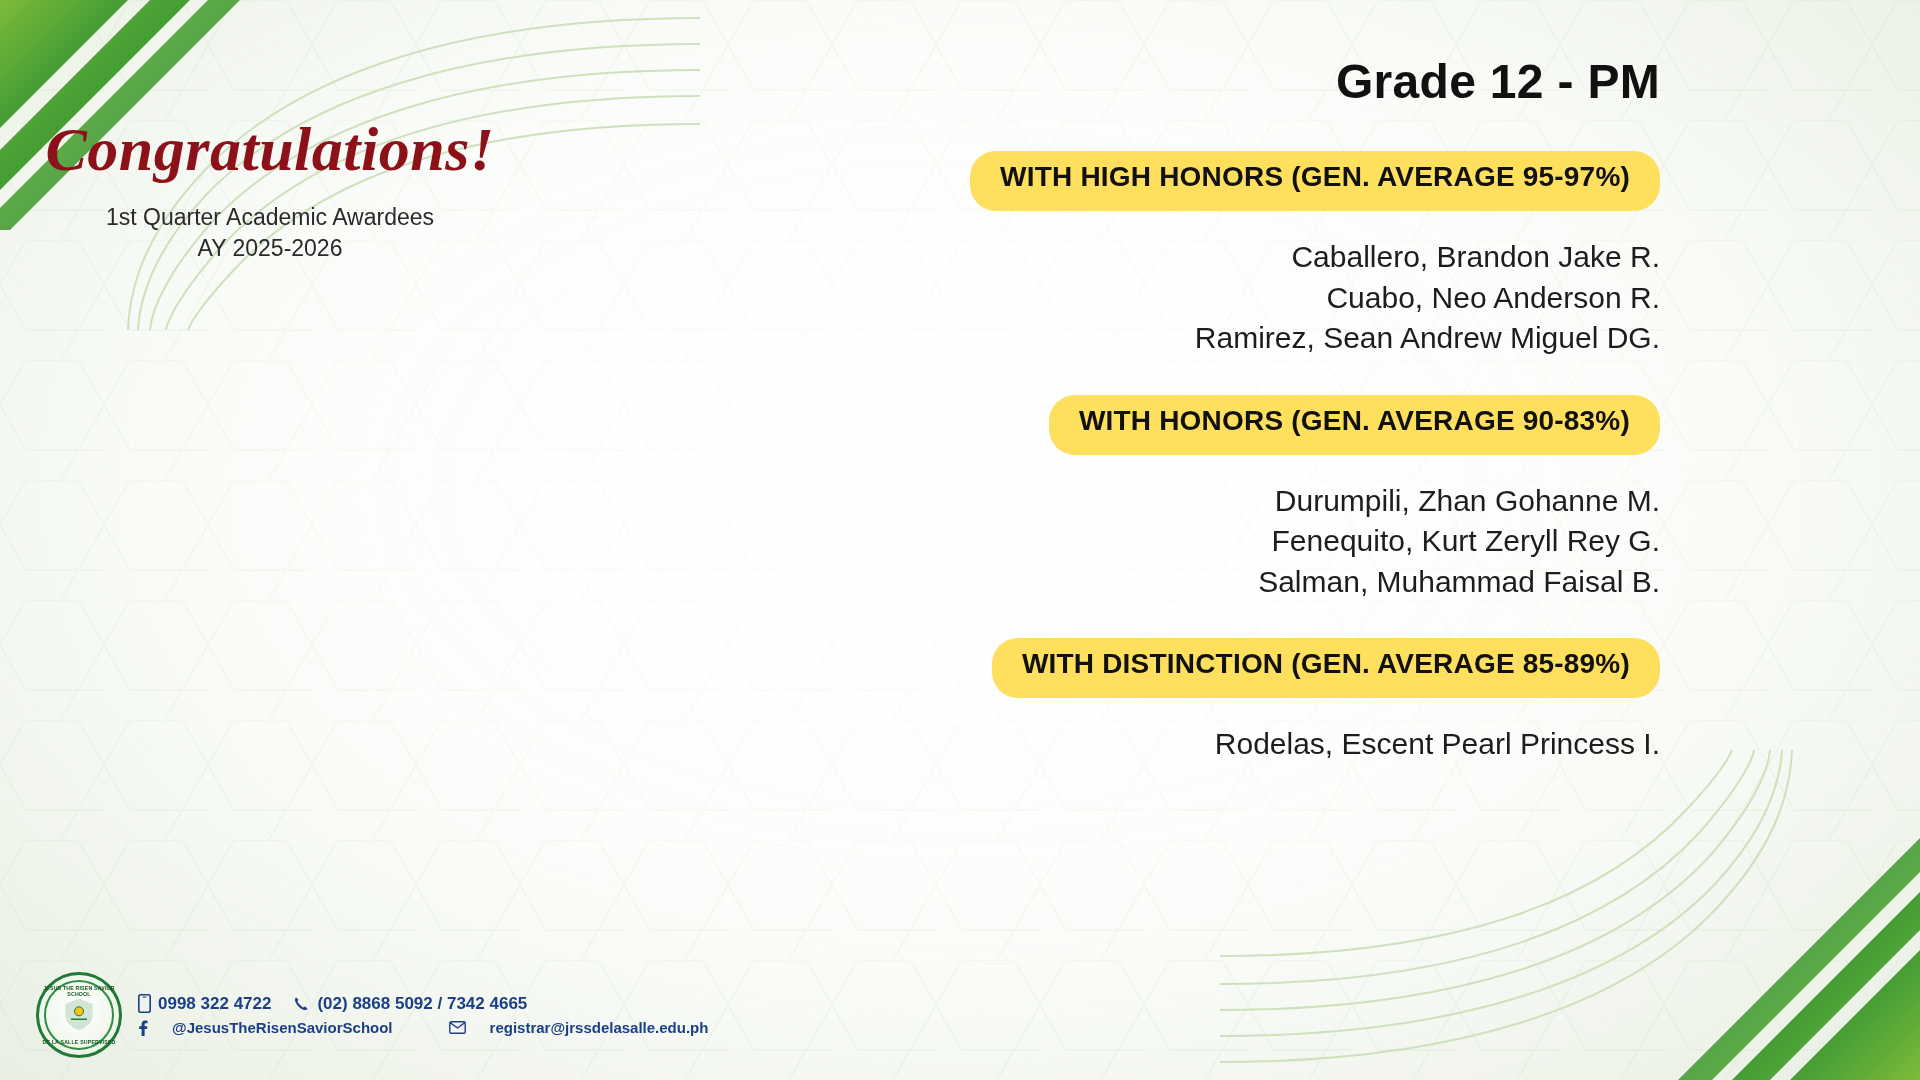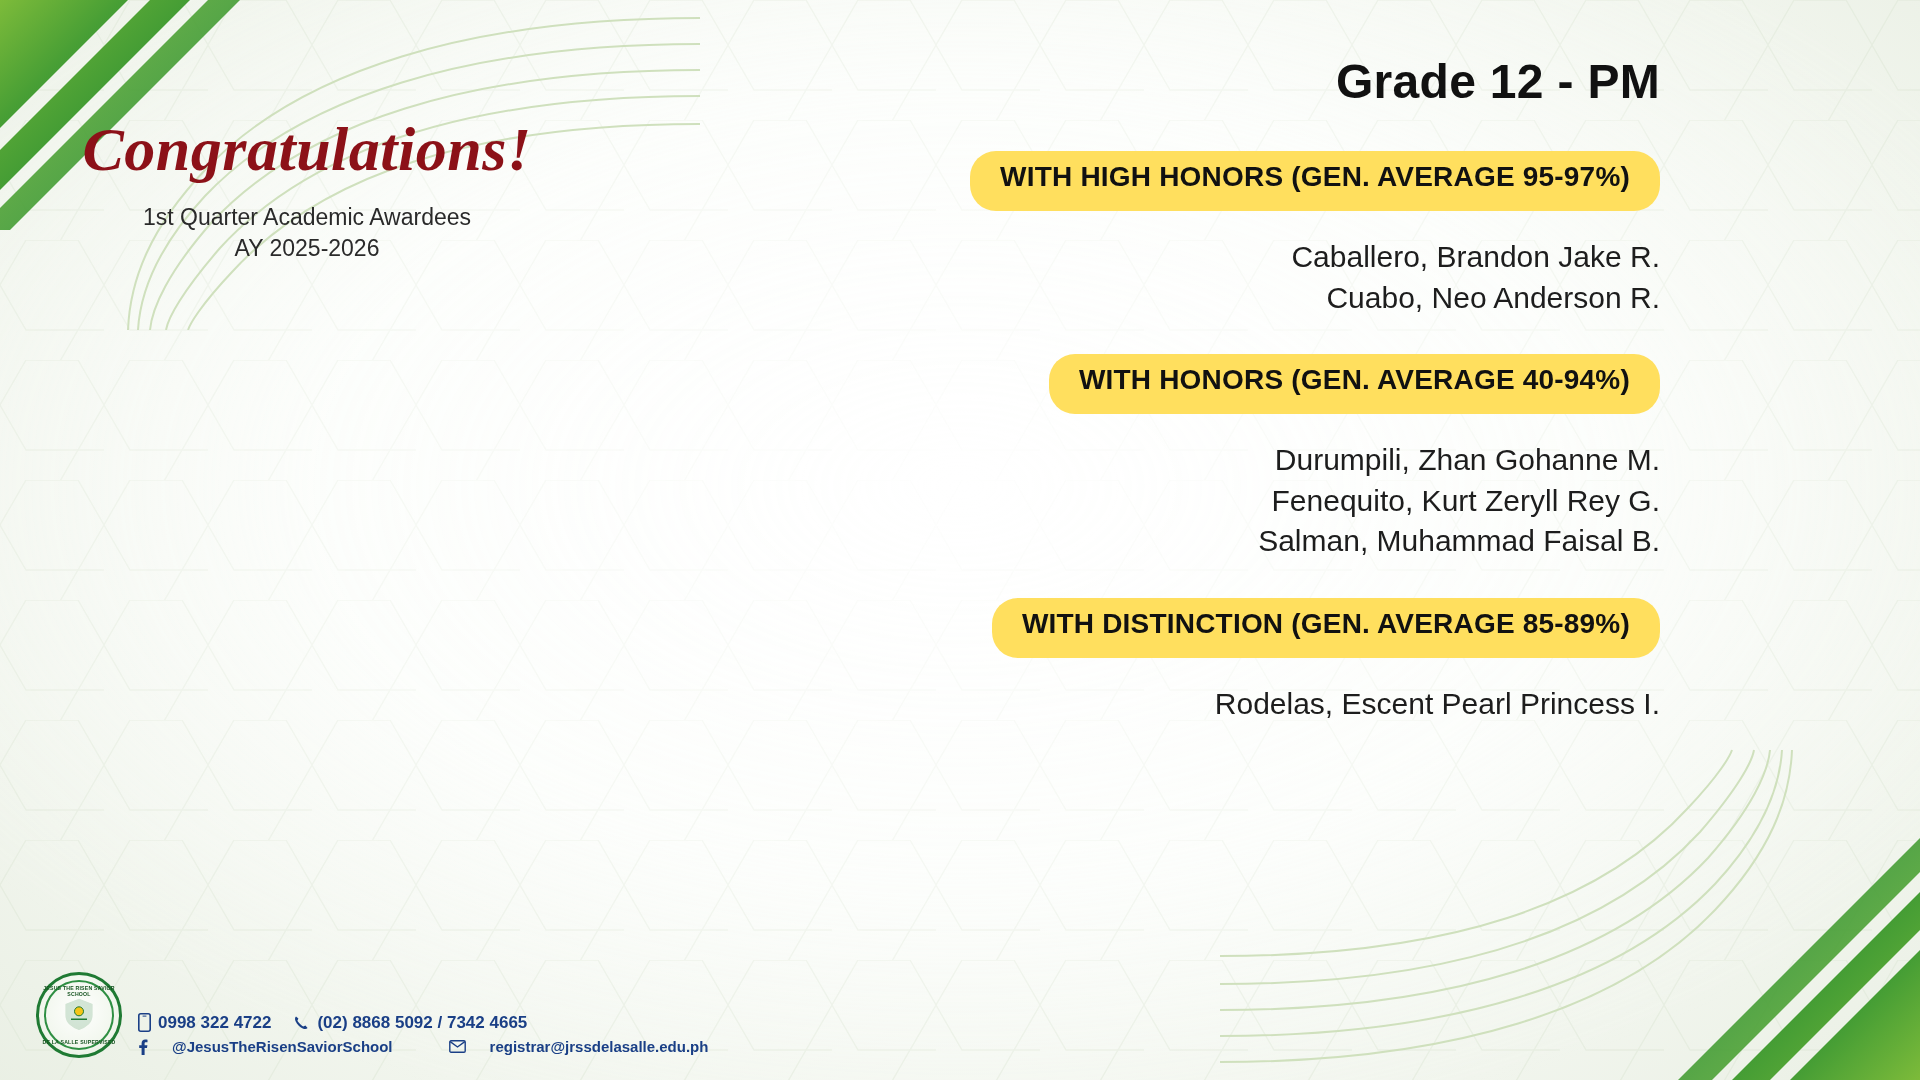--- a/index.html
+++ b/index.html
@@ -43,21 +43,20 @@
   .swoosh-tl { top: 0; left: 0; }
   .swoosh-br { bottom: 0; right: 0; }
 
   
   .left-block {
     position: absolute;
     left: 0;
     top: 118px;
     width: 540px;
     text-align: center;
-    padding-left: 37px;
   }
   .congrats {
     font-family: "Liberation Serif", serif;
     font-style: italic;
     font-weight: bold;
     font-size: 62px;
     color: #8c1118;
     letter-spacing: 0.5px;
     line-height: 1;
     margin: 0 0 22px 0;
@@ -108,21 +107,21 @@
 
   .section { margin-bottom: 36px; }
   .section:last-child { margin-bottom: 4px; }
 
   
   .footer {
     position: absolute;
     left: 36px;
     bottom: 22px;
     display: flex;
-    align-items: flex-end;
+    align-items: center;
     gap: 16px;
   }
   .seal {
     width: 86px;
     height: 86px;
     flex: 0 0 86px;
     border-radius: 50%;
     background: radial-gradient(circle at 50% 45%, #ffffff 0%, #f2f7ee 60%, #e2ebda 100%);
     border: 3px solid #1f7a33;
     position: relative;
@@ -249,25 +248,26 @@
   </div>
 
   <div class="main-col">
     <div class="grade-title">Grade 12 - PM</div>
 
     <div class="section">
       <div class="award-band">WITH HIGH HONORS (GEN. AVERAGE 95-97%)</div>
       <div class="names">
         <div class="name">Caballero, Brandon Jake R.</div>
         <div class="name">Cuabo, Neo Anderson R.</div>
+        <div class="name">Ramirez, Sean Andrew Miguel DG.</div>
       </div>
     </div>
 
     <div class="section">
-      <div class="award-band">WITH HONORS (GEN. AVERAGE 40-94%)</div>
+      <div class="award-band">WITH HONORS (GEN. AVERAGE 90-83%)</div>
       <div class="names">
         <div class="name">Durumpili, Zhan Gohanne M.</div>
         <div class="name">Fenequito, Kurt Zeryll Rey G.</div>
         <div class="name">Salman, Muhammad Faisal B.</div>
       </div>
     </div>
 
     <div class="section">
       <div class="award-band">WITH DISTINCTION (GEN. AVERAGE 85-89%)</div>
       <div class="names">

